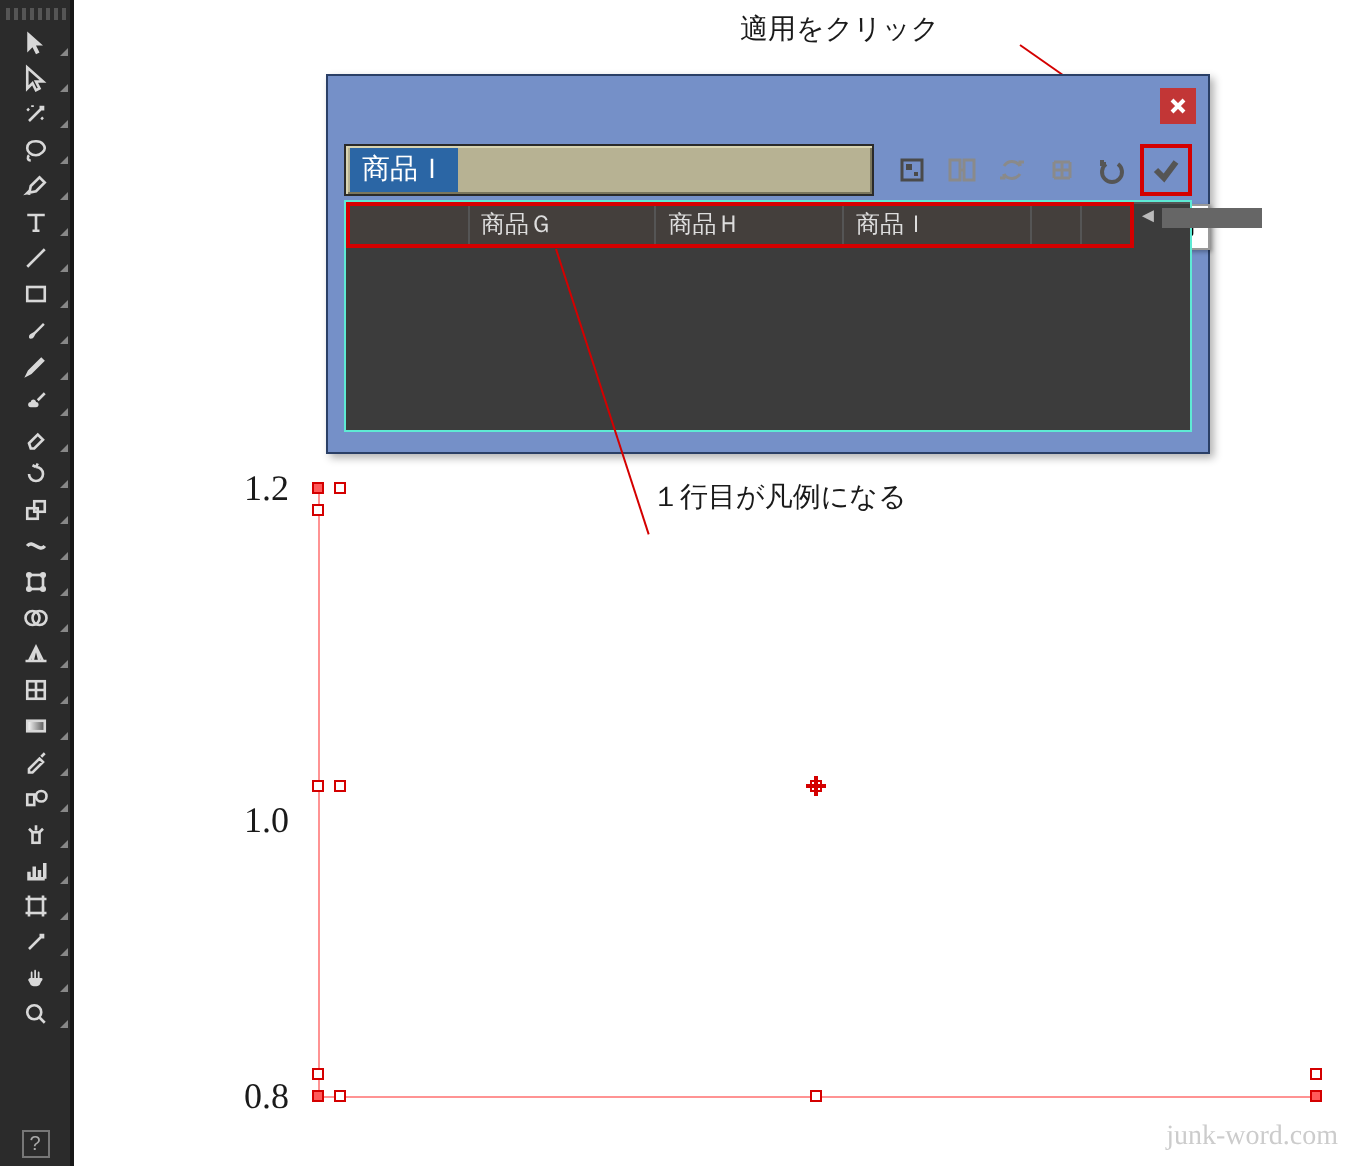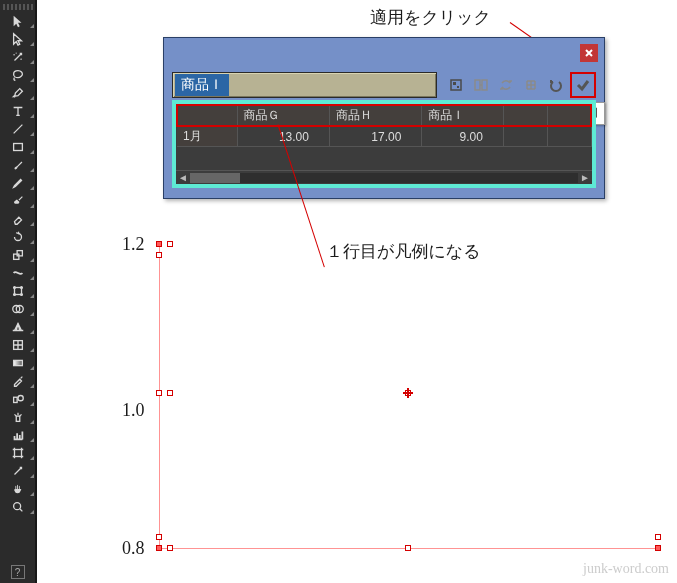--- a/index.html
+++ b/index.html
@@ -43,33 +43,33 @@
   .spacer { flex:1; }
   .help-btn {
     width:14px;height:14px;border:1px solid #777;color:#aaa;font-size:10px;
     display:flex;align-items:center;justify-content:center;margin-bottom:4px;
   }
 
   
   .anno-text {
     position:absolute;
     color:#1a1a1a;
-    font-size:17px;
+    font-size:14px;
     font-family:"MS PGothic","Hiragino Sans",sans-serif;
   }
   .anno-diag {
     position:absolute; border-top:1px solid #d40000;
     transform-origin: left center;
   }
 
   
   .panel {
     position:absolute;
     left:163px; top:37px;
-    width:442px; height:162px;
+    width:442px; height:190px;
     background:#7590c8;
     border:1px solid #2a3f66;
     box-shadow: 2px 2px 4px rgba(0,0,0,.3);
   }
   .panel-close {
     position:absolute; right:6px; top:6px;
     width:18px;height:18px;background:#c23636;color:#fff;
     display:flex;align-items:center;justify-content:center;font-size:12px;font-weight:bold;
   }
   .panel-row1 {
@@ -95,23 +95,23 @@
     color:#4a4a4a;
   }
   .pbtn svg { width:16px;height:16px;stroke:#4a4a4a;fill:none;stroke-width:1.5;}
   .pbtn.dim svg { stroke:#8a8a8a; }
   .pbtn.fill svg { fill:#4a4a4a; stroke:none; }
   .pbtn.apply { border:2px solid #d40000; padding:2px; width:26px;height:26px;}
   .pbtn.apply svg { stroke:#555; stroke-width:3; }
 
   .grid-wrap {
     position:absolute; left:8px; right:8px; top:62px; bottom:10px;
-    border:4px solid #5eead4;
+    border:1px solid #5eead4;
     background:#3c3c3c;
-    display:flex;flex-direction:column;
+    display:flex;flex-direction:row;
   }
   .grid {
     flex:1; overflow:hidden; color:#ddd; font-size:12px;
   }
   .grid table { border-collapse:collapse; width:100%; }
   .grid th, .grid td {
     border-right:1px solid #555;
     border-bottom:1px solid #555;
     padding:1px 6px; height:15px;
     text-align:left;
@@ -428,28 +428,20 @@
       <table>
         <tbody>
             <tr class="hdr-box">
           <th class="rowhdr"></th>
           <th>商品Ｇ</th>
           <th>商品Ｈ</th>
           <th>商品Ｉ</th>
           <th></th>
           <th></th>
         </tr>
-        <tr>
-              <td class="rowhdr" style="text-align:left">1月</td>
-              <td>13.00</td>
-              <td>17.00</td>
-              <td>9.00</td>
-              <td></td>
-              <td></td>
-            </tr>
 
       </tbody>
         </table>
     </div>
     <div class="hscroll">
       <div class="arr">◄</div>
       <div class="track">
           <div class="thumb"></div>
         </div>
       <div class="arr">►</div>

